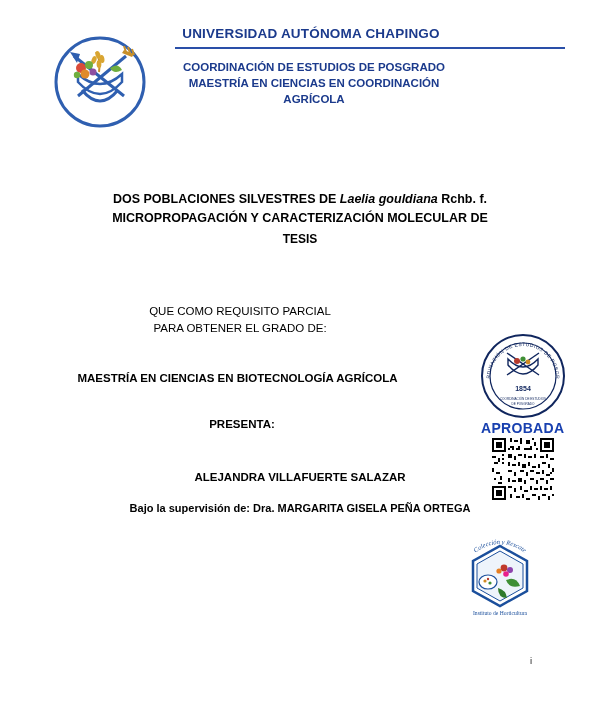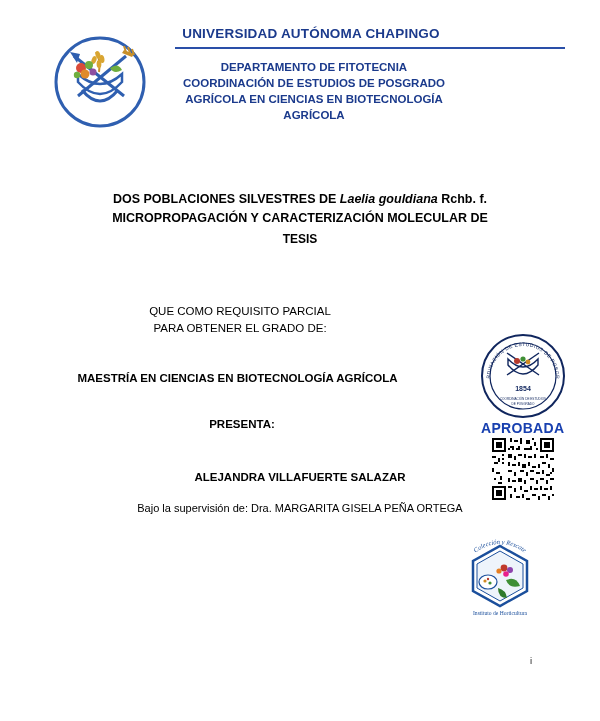--- a/index.html
+++ b/index.html
@@ -124,21 +124,21 @@
     font-weight: bold;
     margin-top: 10px;
   }
 
   .supervisor {
     position: absolute;
     left: 0; top: 502px;
     width: 600px;
     text-align: center;
     font-size: 11px;
-    font-weight: normal;
+    font-weight: bold;
   }
 
   .place-date {
     position: absolute;
     left: 0; top: 628px;
     width: 600px;
     text-align: center;
     font-size: 11px;
     font-weight: bold;
   }
@@ -227,23 +227,22 @@
       </g>
 
       <path d="M58 34 q8 -6 12 2 q-8 5 -12 -2z" fill="#6fae3e"></path>
     </svg>
   </div>
 
   <div class="header">
     <div class="univ-title">UNIVERSIDAD AUTÓNOMA CHAPINGO</div>
     <div class="rule"></div>
     <div class="dept-block">
-      <div>DEPARTAMENTO DE FITOTECNIA</div>
       <div>COORDINACIÓN DE ESTUDIOS DE POSGRADO</div>
-      <div>AGRÍCOLA EN CIENCIAS EN BIOTECNOLOGÍA</div>
+      <div>MAESTRÍA EN CIENCIAS EN COORDINACIÓN</div>
       <div>AGRÍCOLA</div>
     </div>
   </div>
 
   <div class="thesis-title">
     <div><span>DOS POBLACIONES SILVESTRES DE </span><i>Laelia gouldiana</i><span> Rchb. f.</span></div>
     <div>MICROPROPAGACIÓN Y CARACTERIZACIÓN MOLECULAR DE</div>
   </div>
 
   <div class="tesis-word">TESIS</div>

